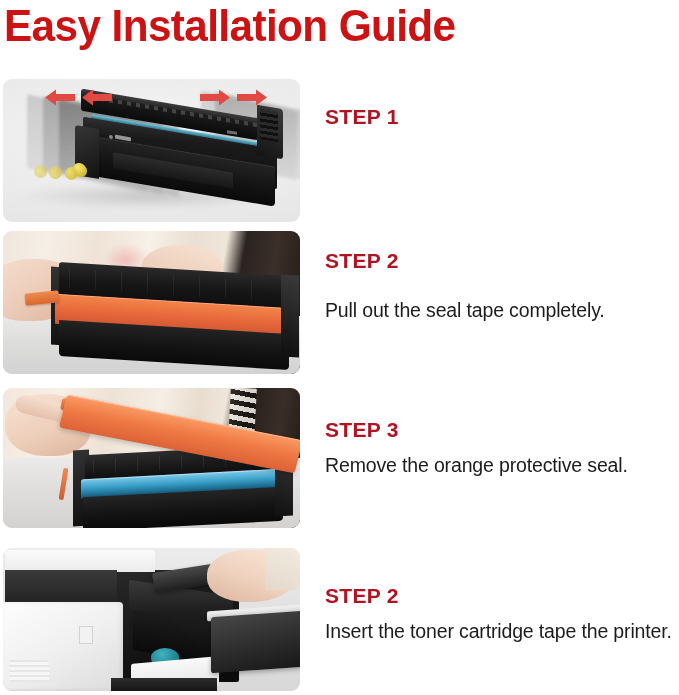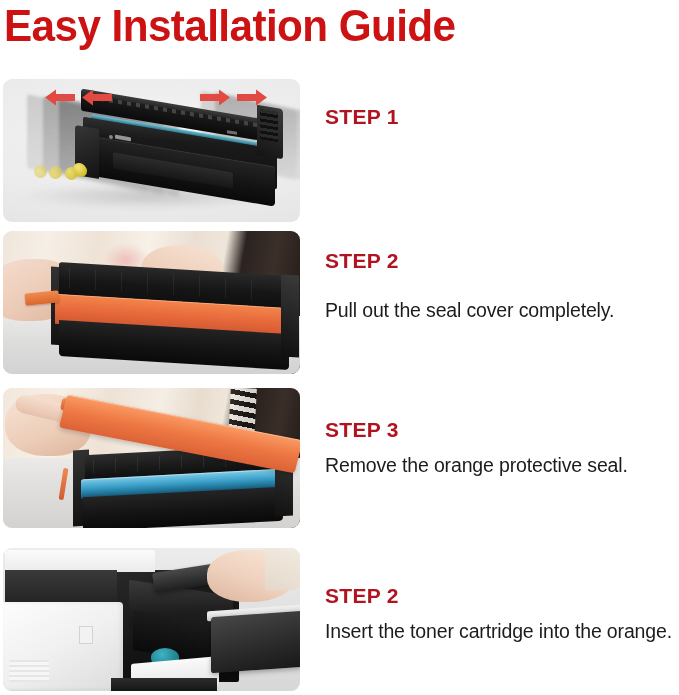--- a/index.html
+++ b/index.html
@@ -532,21 +532,21 @@
     <div class="cart-left-end"></div>
     <div class="cart-top"></div>
     <div class="cart-orange"></div>
     <div class="cart-lower"></div>
     <div class="cart-right-end"></div>
     <div class="tape-tab"></div>
   </div>
 
   <div class="step-text">
     <div class="step-label">STEP 2</div>
-    <div class="step-desc">Pull out the seal cover completely.</div>
+    <div class="step-desc">Pull out the seal tape completely.</div>
   </div>
 </div>
 
 <div class="step-row r3">
 
   <div class="photo p3">
     <div class="bg-cloth"></div>
     <div class="stripe"></div>
     <div class="desk"></div>
     <div class="hand"></div>
@@ -583,15 +583,15 @@
     <div class="lower-dark"></div>
     <div class="tray-edge"></div>
     <div class="tray"></div>
     <div class="cart-handle"></div>
     <div class="hand"></div>
     <div class="sleeve"></div>
   </div>
 
   <div class="step-text">
     <div class="step-label">STEP 2</div>
-    <div class="step-desc">Insert the toner cartridge into the orange.</div>
+    <div class="step-desc">Insert the toner cartridge tape the printer.</div>
   </div>
 </div>
 
 </body></html>

